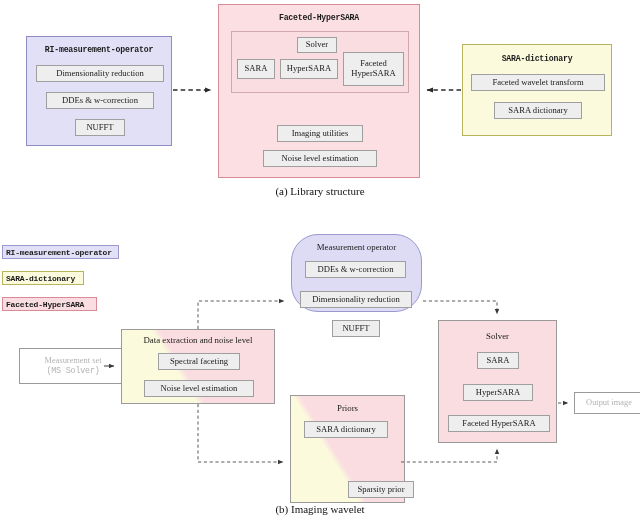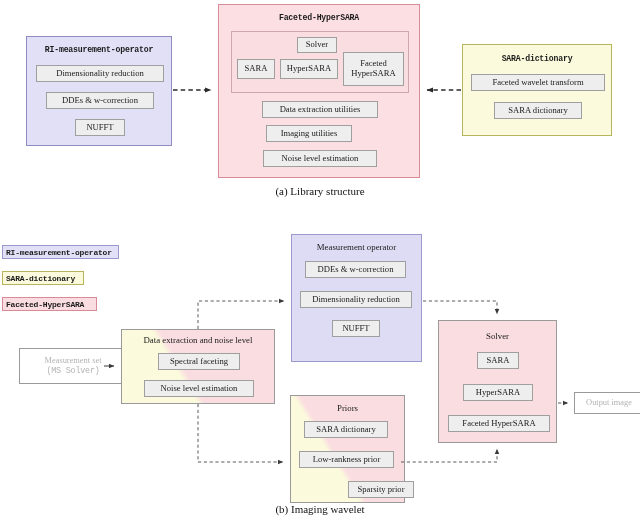--- a/index.html
+++ b/index.html
@@ -68,22 +68,21 @@
   <div class="box c-pink" style="left:218px;top:4px;width:202px;height:174px;">
     <div class="grp-title mono" style="top:8px;">Faceted-HyperSARA</div>
 
     <div class="subgrp" style="left:12px;top:26px;width:178px;height:62px;">
       <div class="pill" style="left:65px;top:5px;width:40px;height:16px;">Solver</div>
       <div class="pill" style="left:5px;top:27px;width:38px;height:20px;">SARA</div>
       <div class="pill" style="left:48px;top:27px;width:58px;height:20px;">HyperSARA</div>
       <div class="pill two" style="left:111px;top:20px;width:61px;height:34px;">Faceted HyperSARA</div>
     </div>
 
-    <div class="pill" style="left:43px;top:96px;width:116px;height:17px;">Data extraction utilities</div>
-    <div class="pill" style="left:47px;top:120px;width:86px;height:17px;">Imaging utilities</div>
+    <div class="pill" style="left:58px;top:120px;width:86px;height:17px;">Imaging utilities</div>
     <div class="pill" style="left:44px;top:145px;width:114px;height:17px;">Noise level estimation</div>
   </div>
 
   <div class="box c-yellow" style="left:462px;top:44px;width:150px;height:92px;">
     <div class="grp-title mono" style="top:9px;">SARA-dictionary</div>
     <div class="pill" style="left:8px;top:29px;width:134px;height:17px;">Faceted wavelet transform</div>
     <div class="pill" style="left:31px;top:57px;width:88px;height:17px;">SARA dictionary</div>
   </div>
 
   <div class="caption" style="left:230px;top:185px;width:180px;">(a) Library structure</div>
@@ -102,31 +101,30 @@
     <span>Measurement set</span>
     <span class="mono" style="font-weight:normal;">(MS Solver)</span>
   </div>
 
   <div class="box c-split" style="left:121px;top:329px;width:154px;height:75px;">
     <div class="grp-title" style="top:6px;font-size:8.8px;">Data extraction and noise level</div>
     <div class="pill" style="left:36px;top:23px;width:82px;height:17px;">Spectral faceting</div>
     <div class="pill" style="left:22px;top:50px;width:110px;height:17px;">Noise level estimation</div>
   </div>
 
-  <div class="box c-purple2" style="left:291px;top:234px;width:131px;height:128px;">
+  <div class="box c-purple2" style="left:291px;top:234px;width:131px;height:78px;border-radius:27px;">
     <div class="grp-title" style="top:8px;font-size:8.8px;">Measurement operator</div>
     <div class="pill" style="left:13px;top:26px;width:101px;height:17px;">DDEs &amp; w-correction</div>
     <div class="pill" style="left:8px;top:56px;width:112px;height:17px;">Dimensionality reduction</div>
     <div class="pill" style="left:40px;top:85px;width:48px;height:17px;">NUFFT</div>
   </div>
 
   <div class="box c-split" style="left:290px;top:395px;width:115px;height:108px;">
     <div class="grp-title" style="top:8px;font-size:8.8px;">Priors</div>
     <div class="pill" style="left:13px;top:25px;width:84px;height:17px;">SARA dictionary</div>
-    <div class="pill" style="left:8px;top:55px;width:95px;height:17px;">Low-rankness prior</div>
     <div class="pill" style="left:23px;top:85px;width:66px;height:17px;margin-left:34px;">Sparsity prior</div>
   </div>
 
   <div class="box c-pink2" style="left:438px;top:320px;width:119px;height:123px;">
     <div class="grp-title" style="top:11px;font-size:8.8px;">Solver</div>
     <div class="pill" style="left:38px;top:31px;width:42px;height:17px;">SARA</div>
     <div class="pill" style="left:24px;top:63px;width:70px;height:17px;">HyperSARA</div>
     <div class="pill" style="left:9px;top:94px;width:102px;height:17px;">Faceted HyperSARA</div>
   </div>
 

